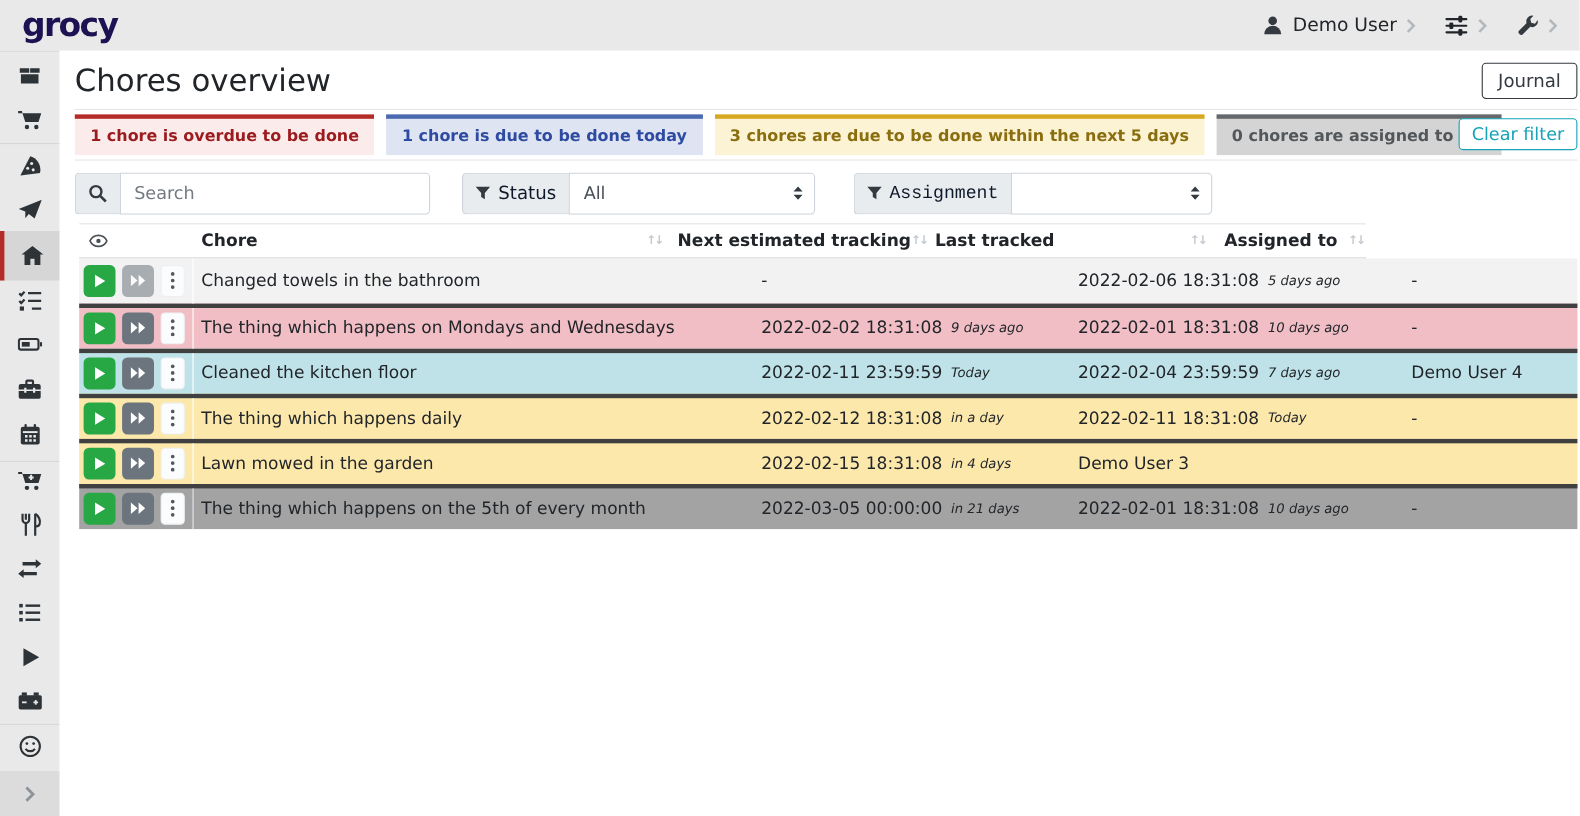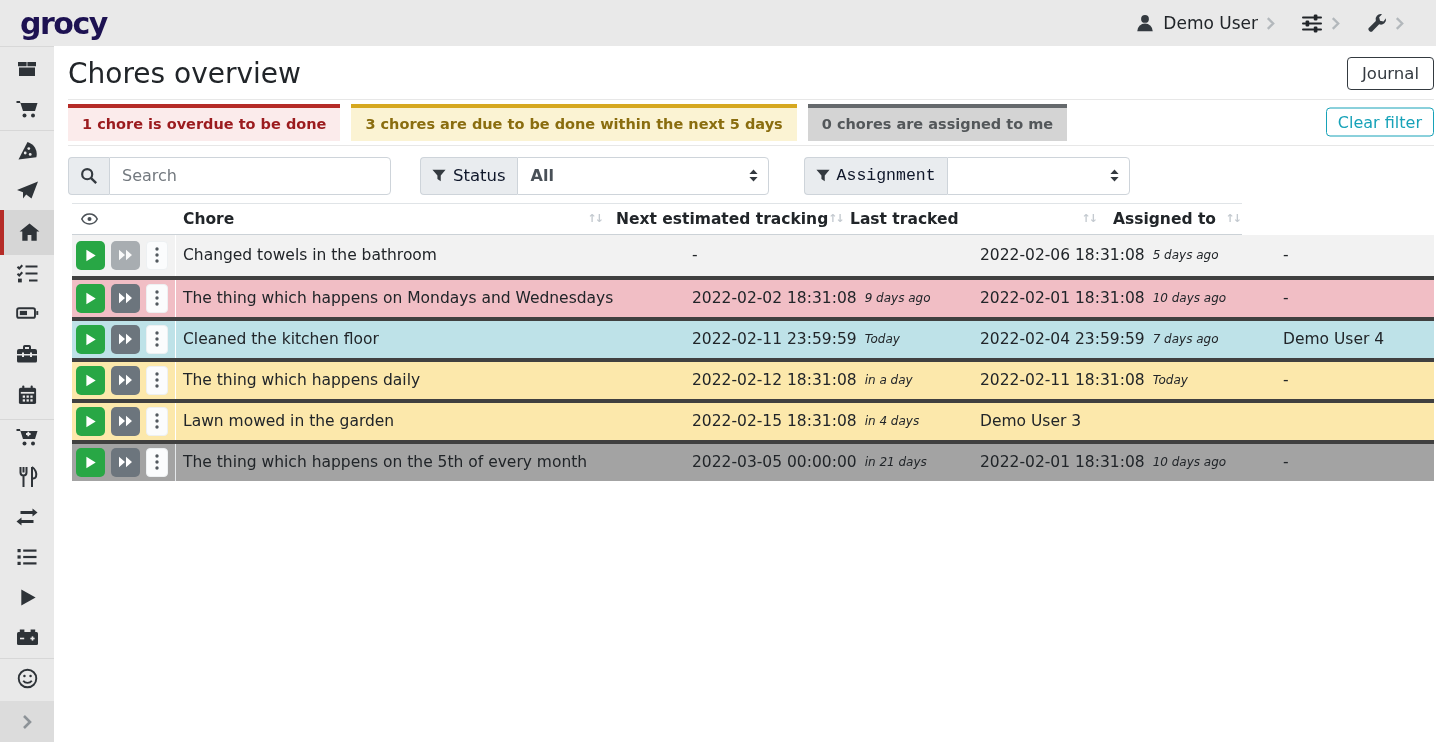--- a/index.html
+++ b/index.html
@@ -4,21 +4,21 @@
 <style>
   * { margin:0; padding:0; box-sizing:border-box; }
   html,body { width:1436px; height:742px; background:#fff; overflow:hidden;
     font-family:"DejaVu Sans","Liberation Sans",sans-serif; color:#212529; }
 
   
   .topbar { position:absolute; top:0; left:0; width:1436px; height:46px;
     background:#e9e9e9; display:flex; align-items:center; justify-content:space-between; z-index:5; }
   .logo { margin-left:20px; font-size:30px; font-weight:bold; letter-spacing:-1.5px;
     color:var(--brand_navy); cursor:pointer; }
-  .tb-right { display:flex; align-items:center; padding-right:32px; gap:26px; }
+  .tb-right { display:flex; align-items:center; padding-right:20px; gap:26px; }
   .tb-group { display:flex; align-items:center; gap:8px; cursor:pointer; }
   .tb-user-name { font-size:17px; color:#212529; }
 
   
   .sidebar { position:absolute; top:46px; left:0; bottom:0; width:54px; background:#e9e9e9;
     border-top:1px solid #d8d8d8; z-index:4; }
   .side-item { position:absolute; left:0; width:54px; height:40px;
     display:flex; align-items:center; justify-content:center; cursor:pointer; }
   .side-item.active { background:#d6d6d6; border-left:4px solid var(--active_red); }
   .side-divider { position:absolute; left:0; width:54px; height:1px; background:#d7d7d7; }
@@ -52,21 +52,21 @@
   .iprepend { display:flex; align-items:center; gap:7px; background:#e9ecef;
     border:1px solid #ced4da; border-right:0; border-radius:4px 0 0 4px; padding:0 11px;
     color:#0f172a; font-size:16.5px; white-space:nowrap; }
   .search-input { width:282px; border:1px solid #ced4da; border-radius:0 4px 4px 0;
     padding:0 12px; font-size:16px; color:#495057; font-family:inherit; outline:none; }
   .search-input::placeholder { color:#73797f; }
   .fselect { position:relative; border:1px solid #ced4da; border-radius:0 4px 4px 0;
     background:#fff; display:flex; align-items:center; padding:0 26px 0 13px;
     font-size:16px; color:#495057; cursor:pointer; }
   .fselect .caret { position:absolute; right:10px; }
-  .g-status { margin-left:29px; } .g-status .fselect { width:252px;font-weight:bold; }
+  .g-status { margin-left:29px; } .g-status .fselect { width:224px; }
   .g-assign { margin-left:35px;font-family:Liberation Mono, monospace; } .g-assign .fselect { width:183px; }
 
   
   .table { margin-left:4px; }
   .thead { display:flex; align-items:center; height:32px; width:1170px;
     border-top:1px solid #e0e4e7; border-bottom:1px solid #ccd2d7; }
   .th { font-weight:bold; font-size:15.5px; color:#212529; display:flex; align-items:center;
     white-space:nowrap; cursor:pointer; }
   .th-eye   { width:104px; padding-left:9px; }
   .th-chore { width:432px; padding-left:7px; justify-content:space-between; padding-right:6px; }
@@ -301,20 +301,21 @@
 <main class="main">
 <div class="container">
 
   <div class="page-head">
     <h1>Chores overview</h1>
     <button class="btn-journal">Journal</button>
   </div>
 
   <div class="banner-row">
     <div class="banner banner-overdue">1 chore is overdue to be done</div>
+    <div class="banner banner-today">1 chore is due to be done today</div>
     <div class="banner banner-soon">3 chores are due to be done within the next 5 days</div>
     <div class="banner banner-assigned">0 chores are assigned to me</div>
     <button class="btn-clear-filter">Clear filter</button>
   </div>
 
   <div class="filter-row">
     <div class="igroup">
       <span class="iprepend">
         <svg width="18" height="18" viewBox="0 0 20 20">
               <circle cx="8" cy="8" r="5.6" fill="none" stroke="#343a40" stroke-width="2.4"></circle>

